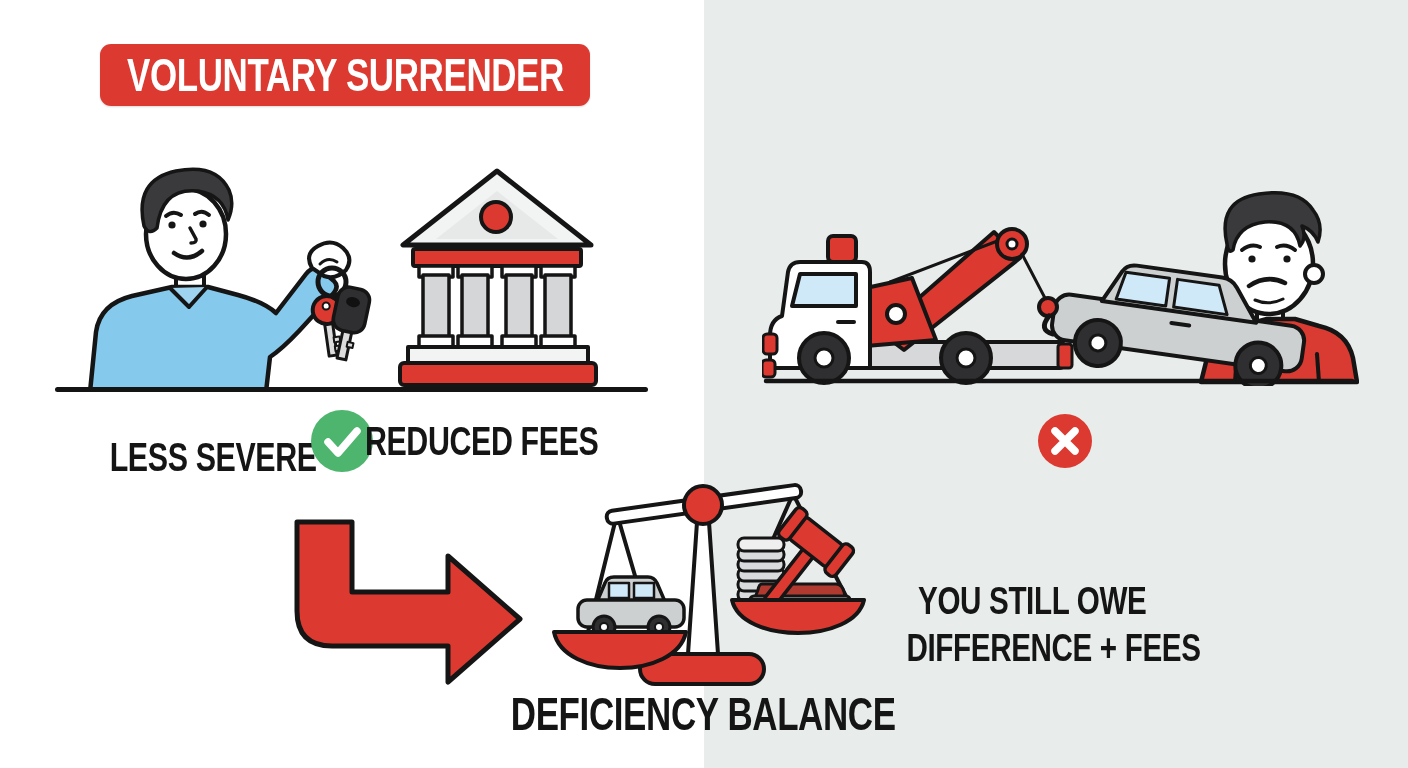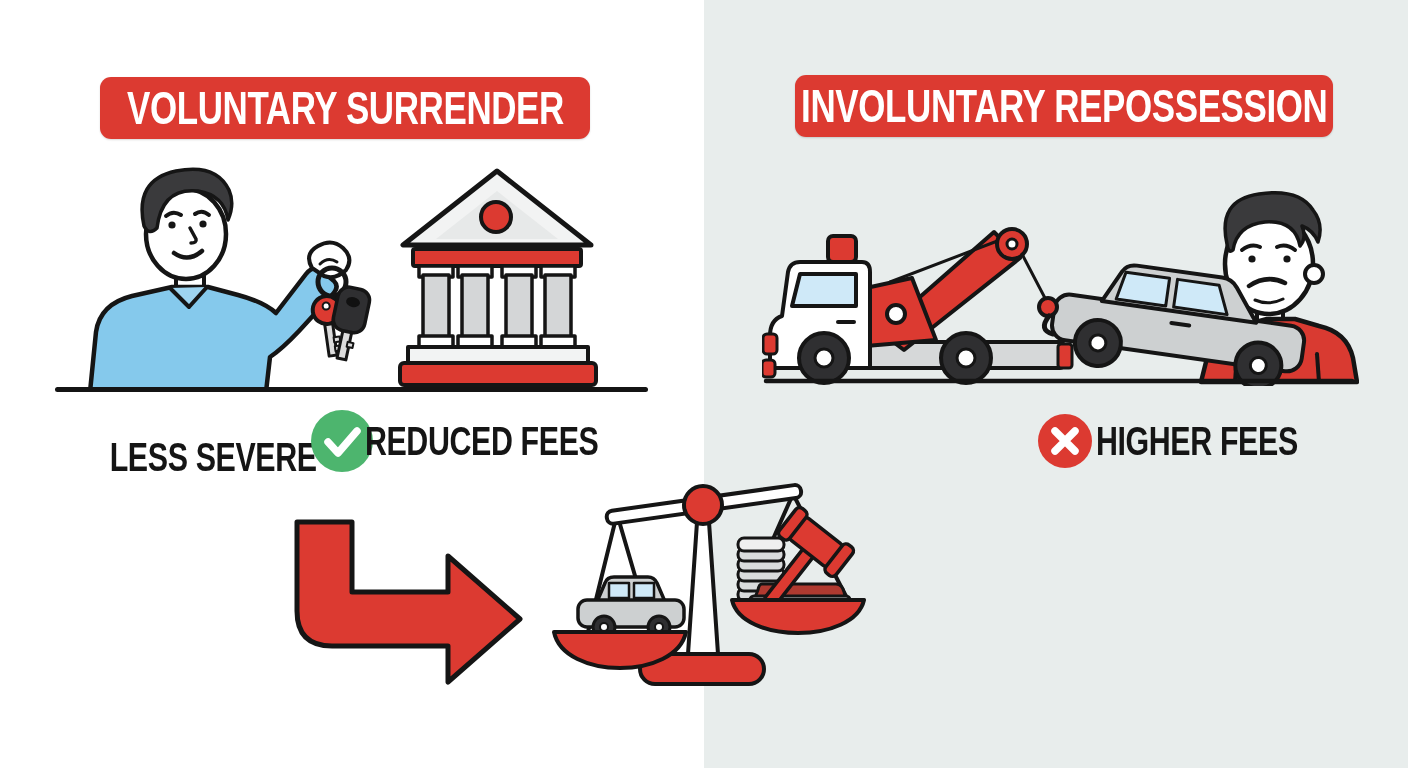--- a/index.html
+++ b/index.html
@@ -11,21 +11,21 @@
   .canvas{
     position:relative; width:1408px; height:768px; overflow:hidden;
     background:linear-gradient(90deg,#ffffff 0 704px,var(--panel_right) 704px 100%);
     font-family:"Liberation Sans",sans-serif;
   }
   .abs{position:absolute;}
   .cond{display:inline-block; font-weight:700; white-space:nowrap;
         transform:scaleX(0.76); transform-origin:center; letter-spacing:-0.5px;}
   .banner{background:var(--red); border-radius:11px; display:flex;
           align-items:center; justify-content:center; color:#ffffff;
-          box-shadow:0 1px 2px rgba(0,0,0,.15);margin-top:33px;}
+          box-shadow:0 1px 2px rgba(0,0,0,.15);}
   .banner .cond{font-size:46px;}
   .cap{display:flex; align-items:center; justify-content:center; color:var(--ink);}
   .cap .cond{font-size:40px;}
   .owe{color:var(--ink); text-align:center; line-height:1.2;}
   .owe .cond{font-size:39px;}
   .caption{color:var(--ink);}
   .caption .cond{font-size:46px;}
   .groundline{background:#141414; border-radius:3px; height:5px;}
   
   .ol{stroke:var(--ink); stroke-linejoin:round; stroke-linecap:round;}
@@ -36,23 +36,20 @@
   .f-ped{fill:#f2f3f3;} .f-pedin{fill:#e7e9e9;} .f-col{fill:#d4d6d7;}
   .f-green{fill:var(--green);}
 </style>
 </head>
 <body>
 
 <div class="canvas">
 
   <div class="abs banner" style="left:100px;top:44px;width:490px;height:62px;">
     <span class="cond">VOLUNTARY SURRENDER</span>
-  </div>
-  <div class="abs banner" style="left:795px;top:42px;width:538px;height:62px;">
-    <span class="cond">INVOLUNTARY REPOSSESSION</span>
   </div>
 
   <svg class="abs" style="left:80px;top:162px;" width="330" height="230" viewBox="0 0 330 230">
     <rect x="96" y="100" width="28" height="30" class="f-white ol" stroke-width="4"></rect>
     <ellipse cx="106" cy="72" rx="40" ry="45" class="f-white ol" stroke-width="4.5"></ellipse>
     <path d="M64,64 Q54,18 96,9 Q136,1 149,28 Q155,42 148,58 Q144,33 118,29 Q82,25 77,66 Q69,74 64,64 Z" class="f-hair ol" stroke-width="3.5"></path>
     <path d="M86,54 Q93,48 101,53" class="f-none ol" stroke-width="4"></path>
     <path d="M115,52 Q122,47 129,53" class="f-none ol" stroke-width="4"></path>
     <circle cx="92" cy="63" r="3.6" fill="#151515"></circle>
     <circle cx="123" cy="62" r="3.6" fill="#151515"></circle>
@@ -174,23 +171,20 @@
       <circle cx="204" cy="140" r="25" class="f-dark ol" stroke-width="4"></circle>
       <circle cx="204" cy="140" r="9" class="f-white ol" stroke-width="3"></circle>
     </g>
     <path d="M4,163 H590" class="f-none ol" stroke-width="4.5"></path>
   </svg>
 
   <svg class="abs" style="left:1037px;top:413px;" width="56" height="56" viewBox="0 0 56 56">
     <circle cx="28" cy="28" r="27" class="f-red"></circle>
     <path d="M18,18 L38,38 M38,18 L18,38" fill="none" stroke="#ffffff" stroke-width="7.5" stroke-linecap="round"></path>
   </svg>
-  <div class="abs cap" style="left:1092px;top:415px;width:210px;height:52px;">
-    <span class="cond">HIGHER FEES</span>
-  </div>
 
   <svg class="abs" style="left:288px;top:512px;" width="240" height="178" viewBox="0 0 240 178">
     <path d="M9,10 H64 V80 H160 V44 L232,107 L160,170 V134 H44 Q9,134 9,99 Z" class="f-red ol" stroke-width="5"></path>
   </svg>
 
   <svg class="abs" style="left:548px;top:482px;" width="330" height="206" viewBox="0 0 330 206">
 
     <path d="M69,32 L40,150 M69,32 L104,152" class="f-none ol" stroke-width="4"></path>
     <path d="M245,12 L198,118 M245,12 L300,118" class="f-none ol" stroke-width="4"></path>
 
@@ -228,15 +222,22 @@
       <g transform="rotate(38 268 60)">
         <rect x="262" y="68" width="13" height="72" rx="6" class="f-red ol" stroke-width="3.5"></rect>
         <rect x="240" y="46" width="56" height="28" rx="8" class="f-red ol" stroke-width="3.5"></rect>
         <rect x="232" y="42" width="13" height="36" rx="5" class="f-red ol" stroke-width="3.5"></rect>
         <rect x="291" y="42" width="13" height="36" rx="5" class="f-red ol" stroke-width="3.5"></rect>
       </g>
     </g>
     <path d="M184,118 C194,162 306,162 316,118 Z" class="f-red ol" stroke-width="4"></path>
   </svg>
 
-
+  <div class="abs owe" style="left:860px;top:578px;width:345px;">
+    <div><span class="cond">YOU STILL OWE</span></div>
+    <div><span class="cond">DIFFERENCE + FEES</span></div>
+  </div>
+
+  <div class="abs cap caption" style="left:503px;top:688px;width:400px;height:52px;">
+    <span class="cond">DEFICIENCY BALANCE</span>
+  </div>
 
 </div>
 
 </body></html>

